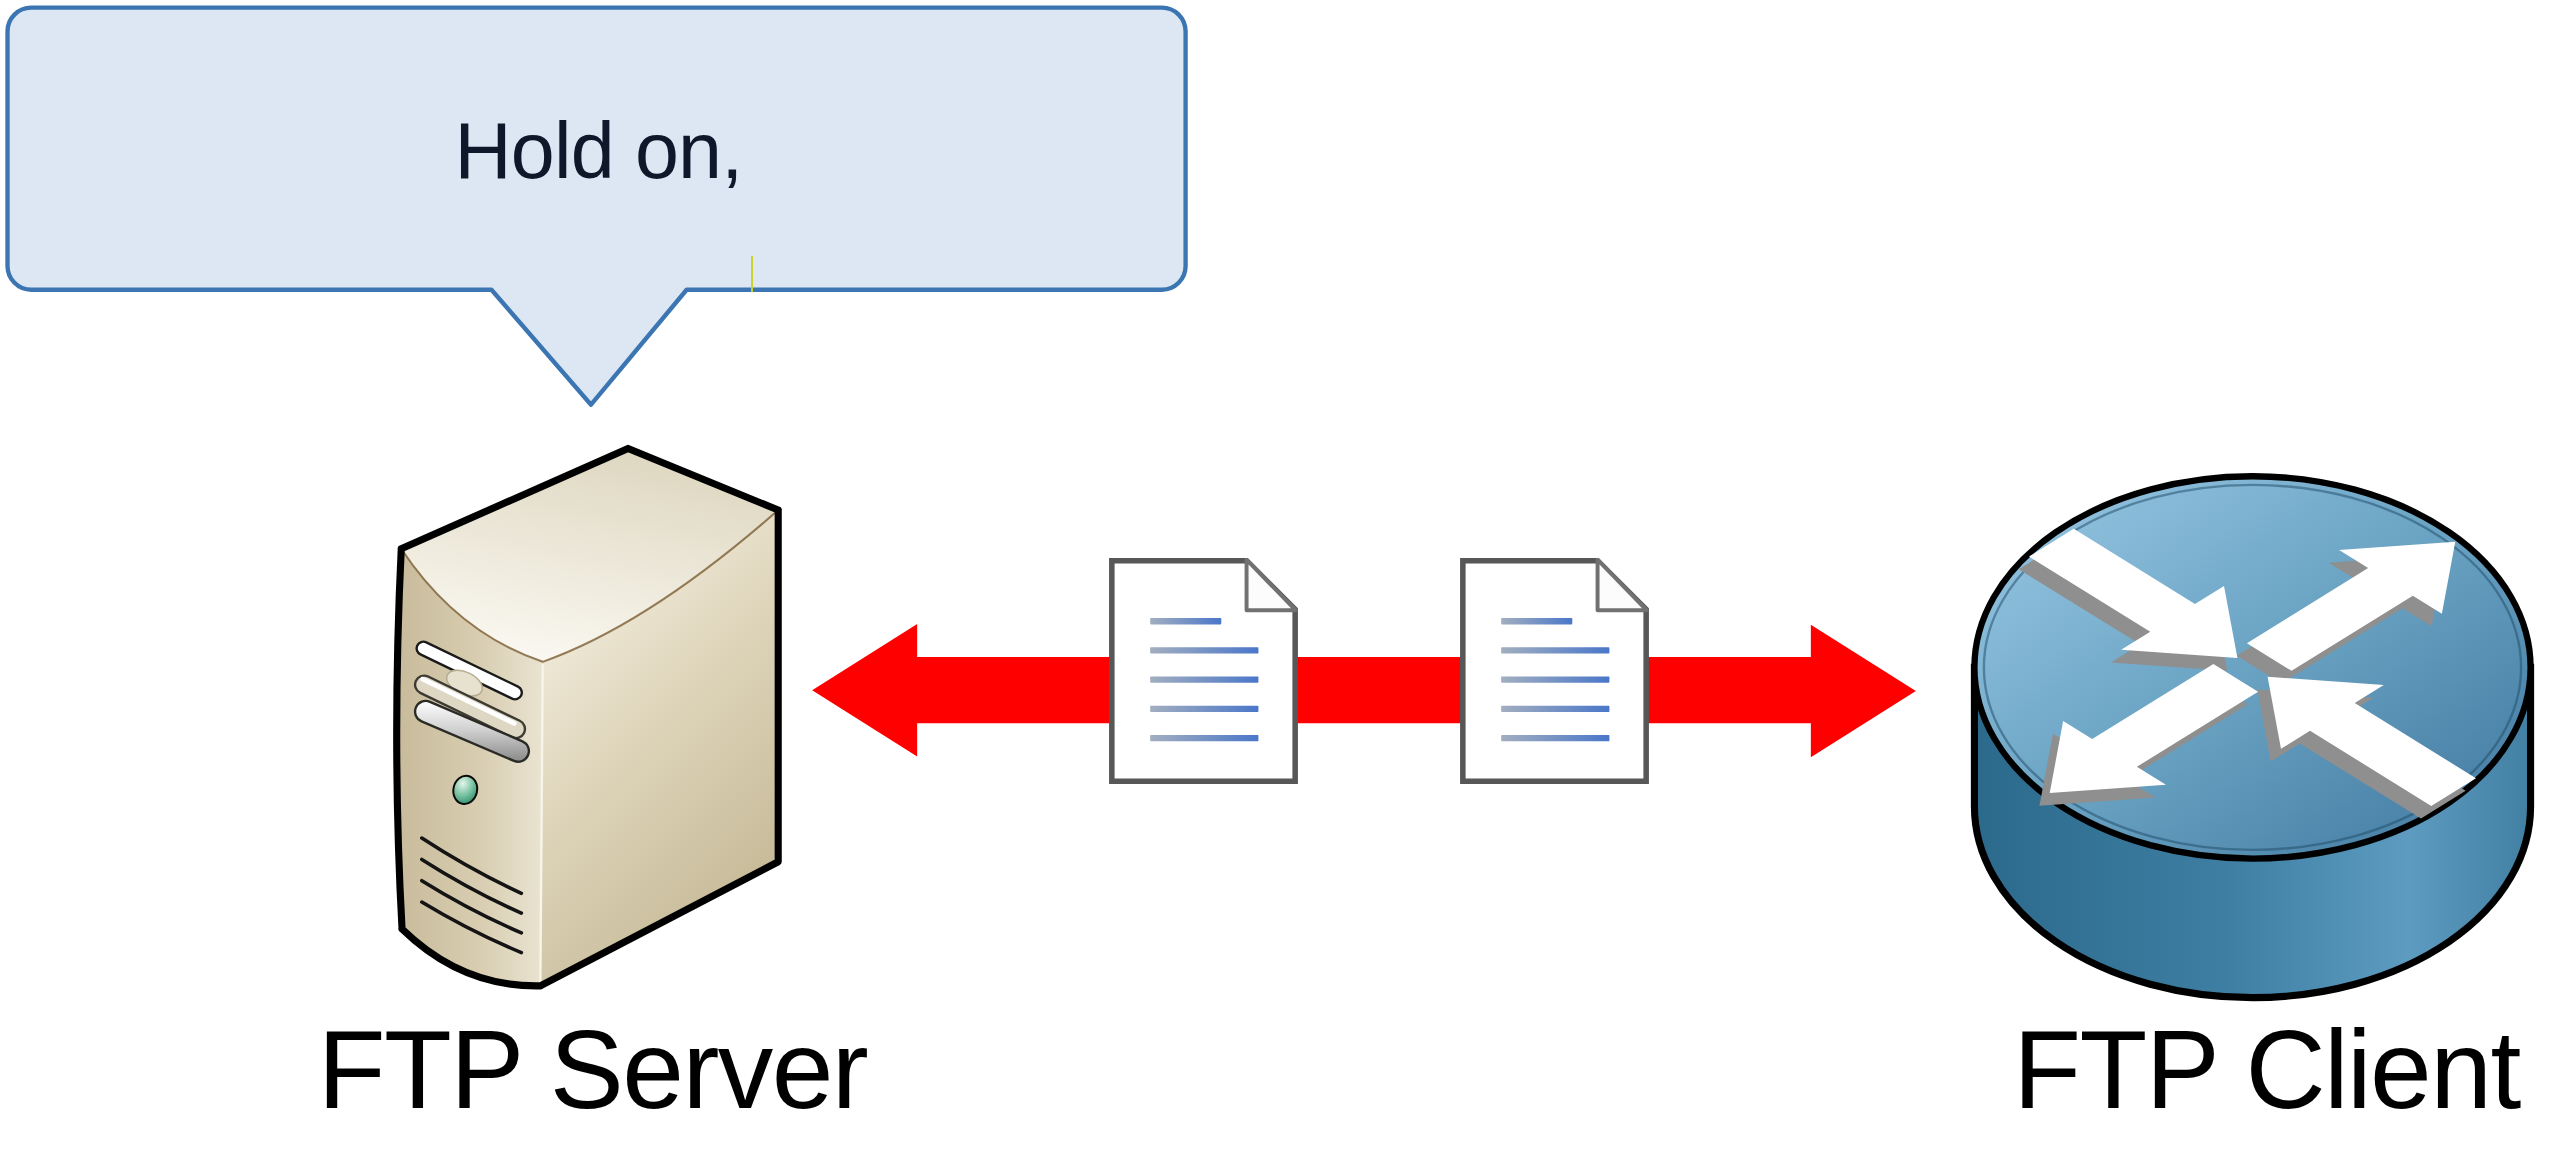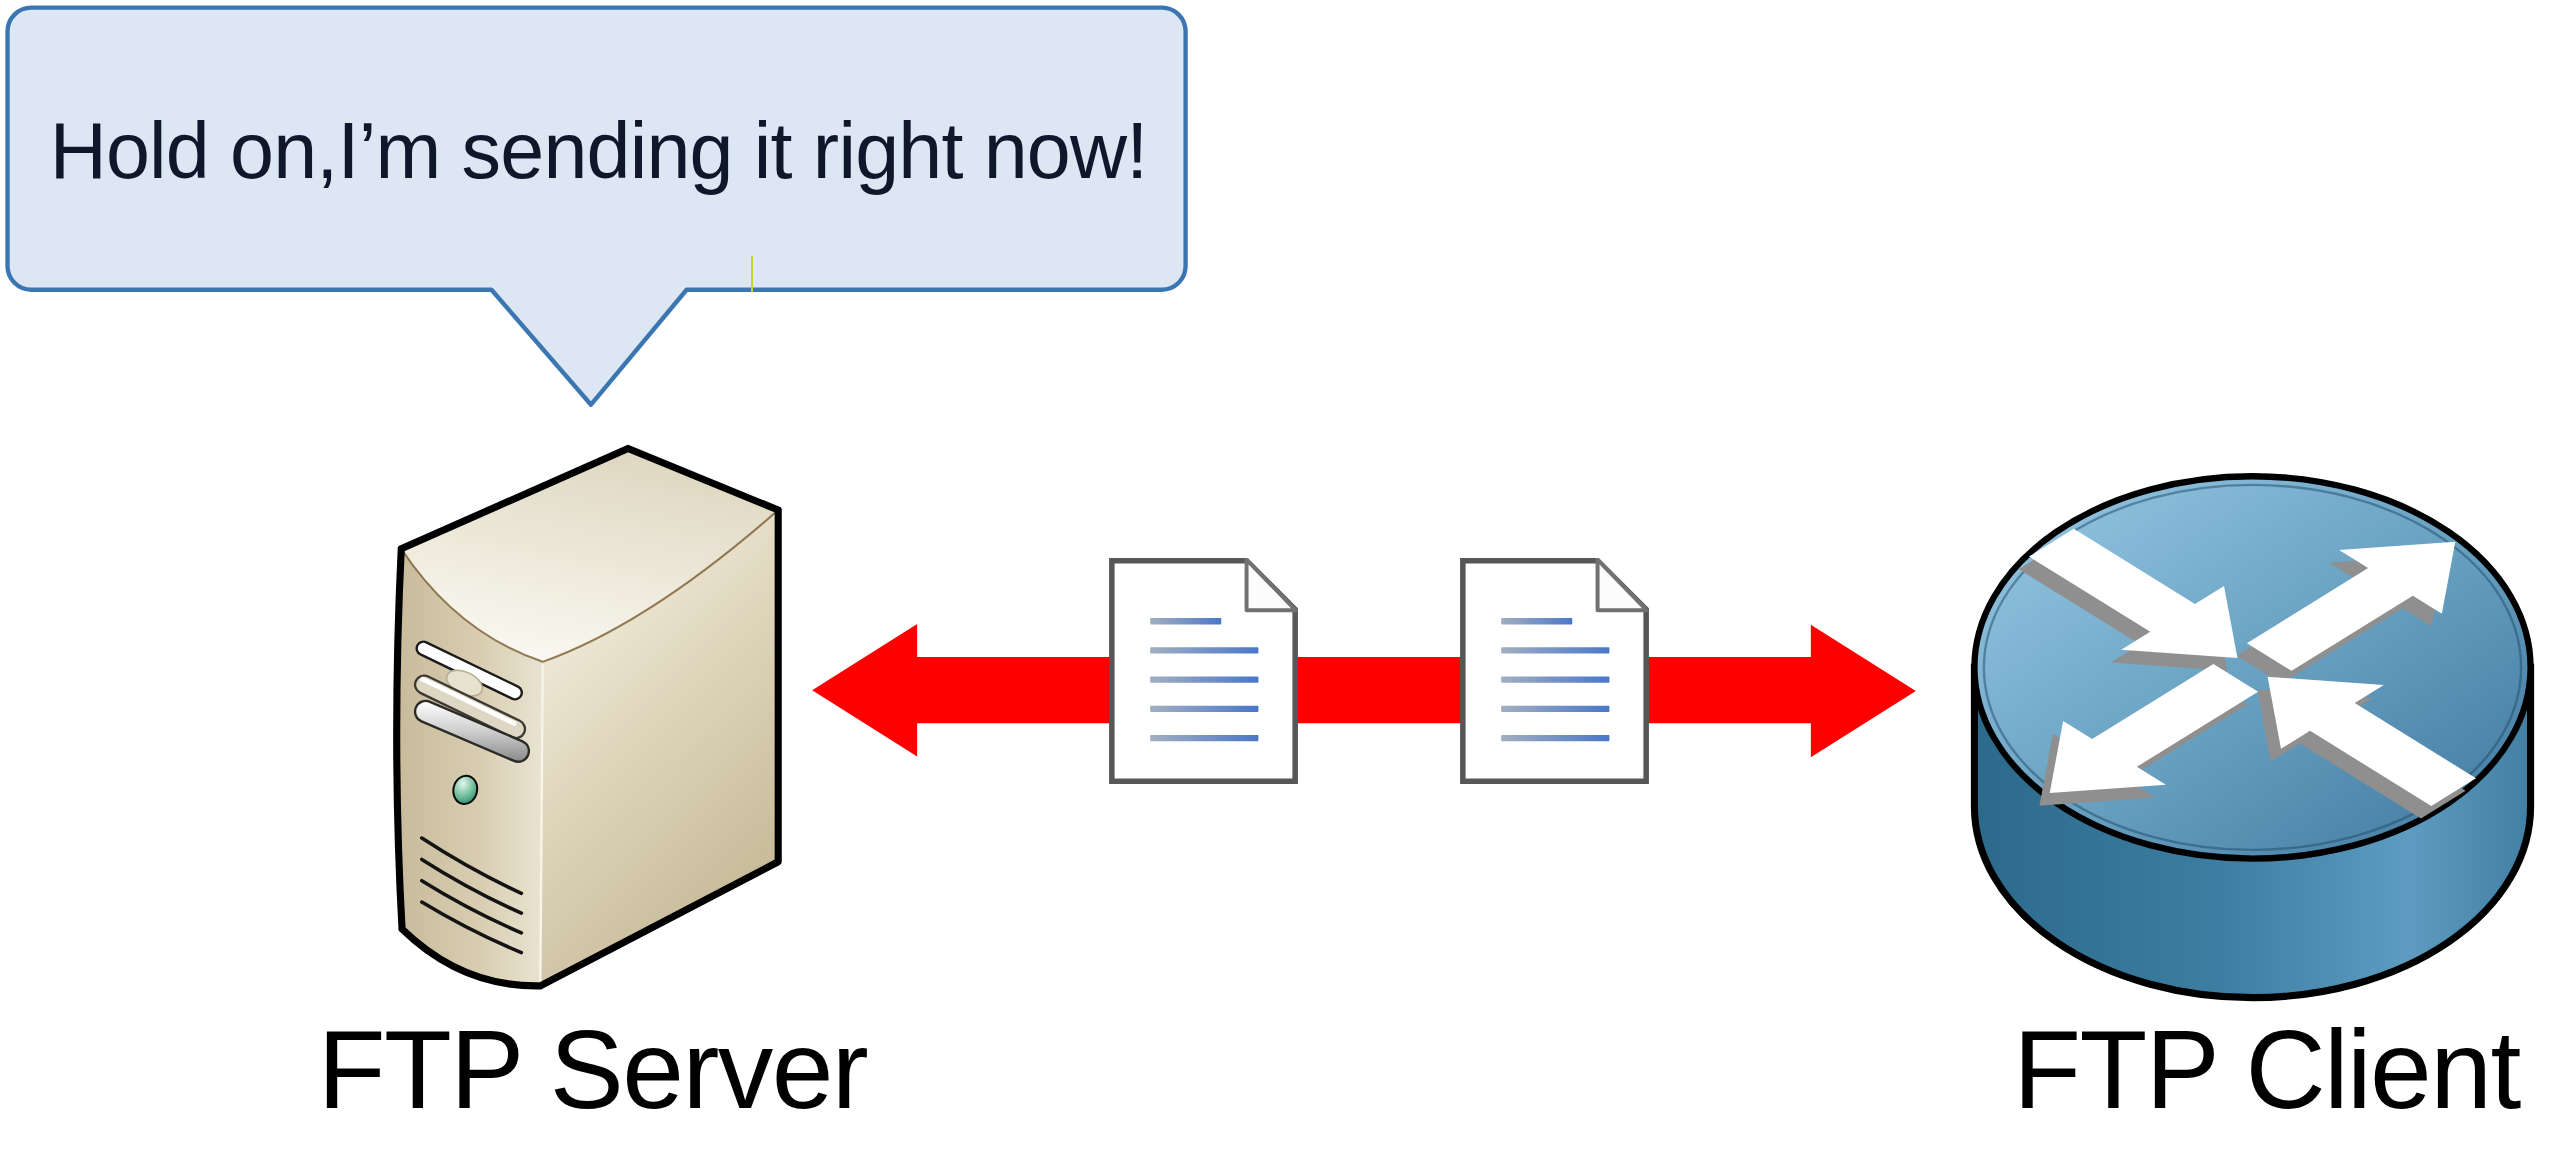--- a/index.html
+++ b/index.html
@@ -37,21 +37,20 @@
 <body>
 
 <div id="stage">
 
   <svg class="abs" style="left:0;top:0" width="1201" height="427" viewBox="0 0 1520 540">
     <path class="bubble-path" d="M 39.5,9.5 H 1470.5 A 30 30 0 0 1 1500.5,39.5 V 336.5 A 30 30 0 0 1 1470.5,366.5
          H 869 L 748,512 L 622,366.5 H 39.5 A 30 30 0 0 1 9.5,336.5 V 39.5 A 30 30 0 0 1 39.5,9.5 Z"></path>
   </svg>
   <div class="bubble-text">
     <div>Hold on,</div>
-    <div>I’m sending it right now!</div>
   </div>
   <div class="stray-tick"></div>
 
   <svg class="abs" style="left:387px;top:435px" width="411" height="569" viewBox="490 550 520 720">
     <defs>
       <linearGradient id="gradFront" gradientUnits="userSpaceOnUse" x1="508" y1="900" x2="687" y2="900">
         <stop offset="0" stop-color="#c9bc9c"></stop>
           <stop offset="0.55" stop-color="#d8cdb1"></stop>
           <stop offset="1" stop-color="#e9e3d1"></stop>
       </linearGradient>

